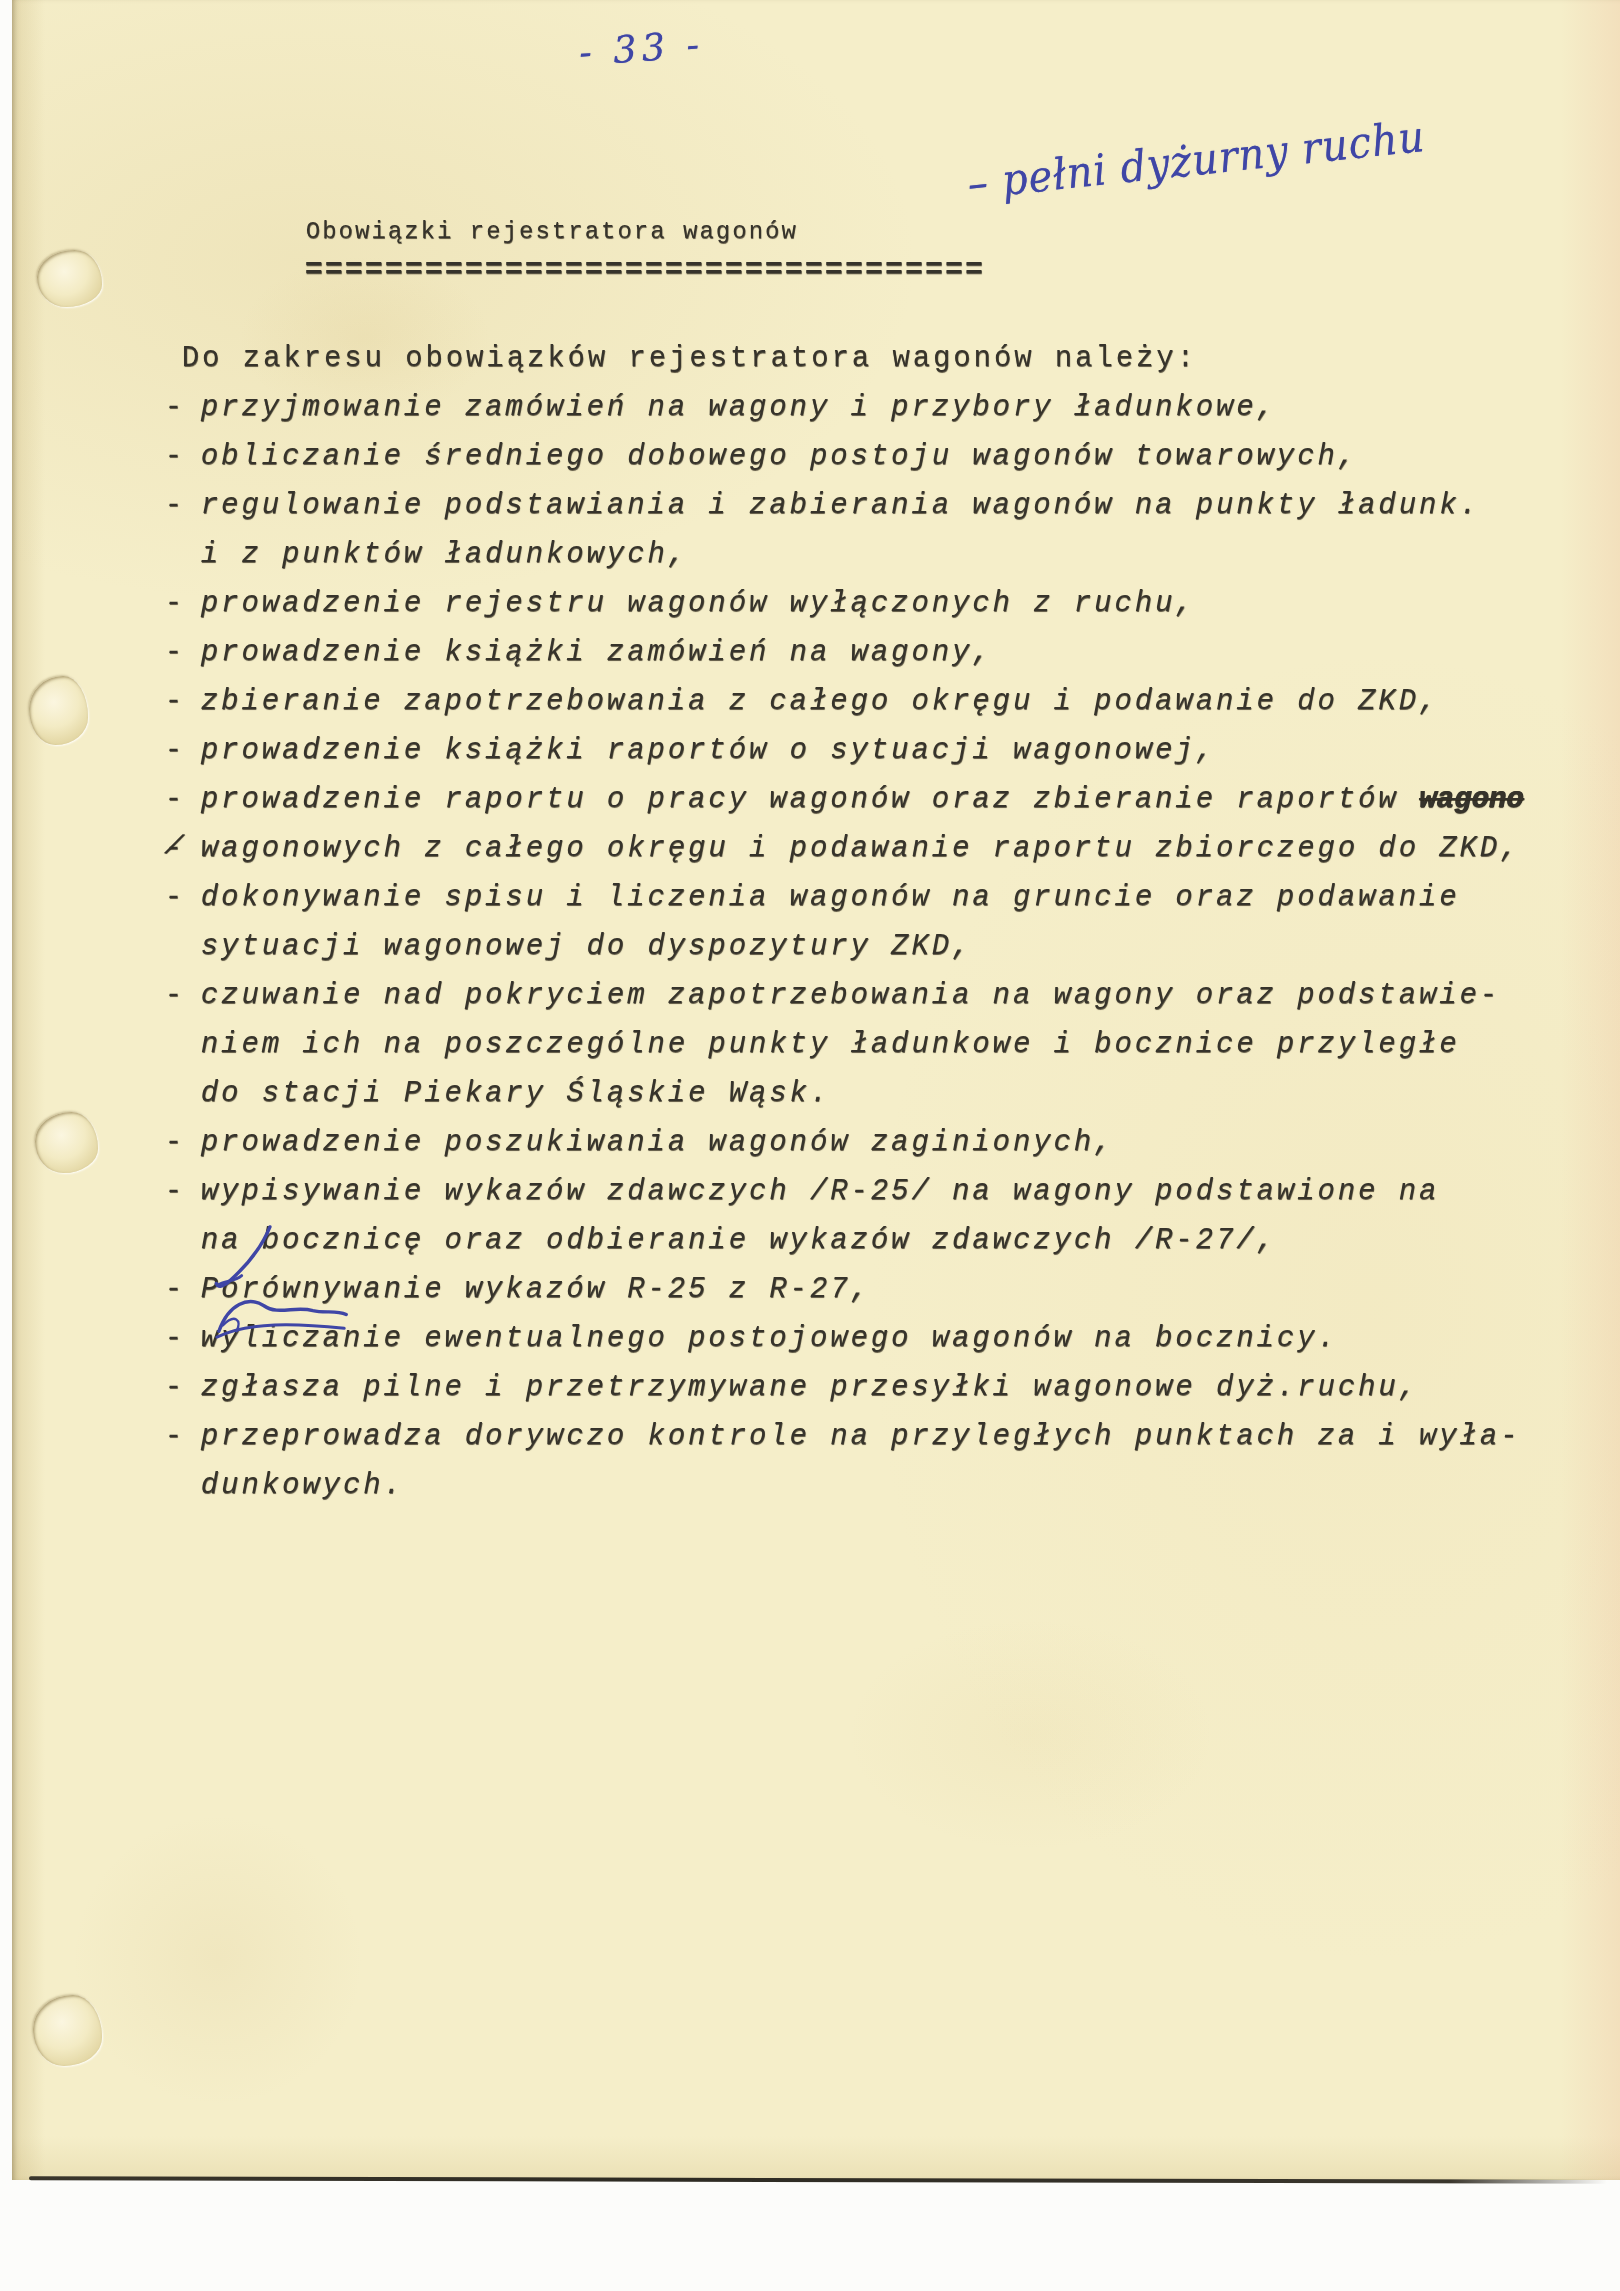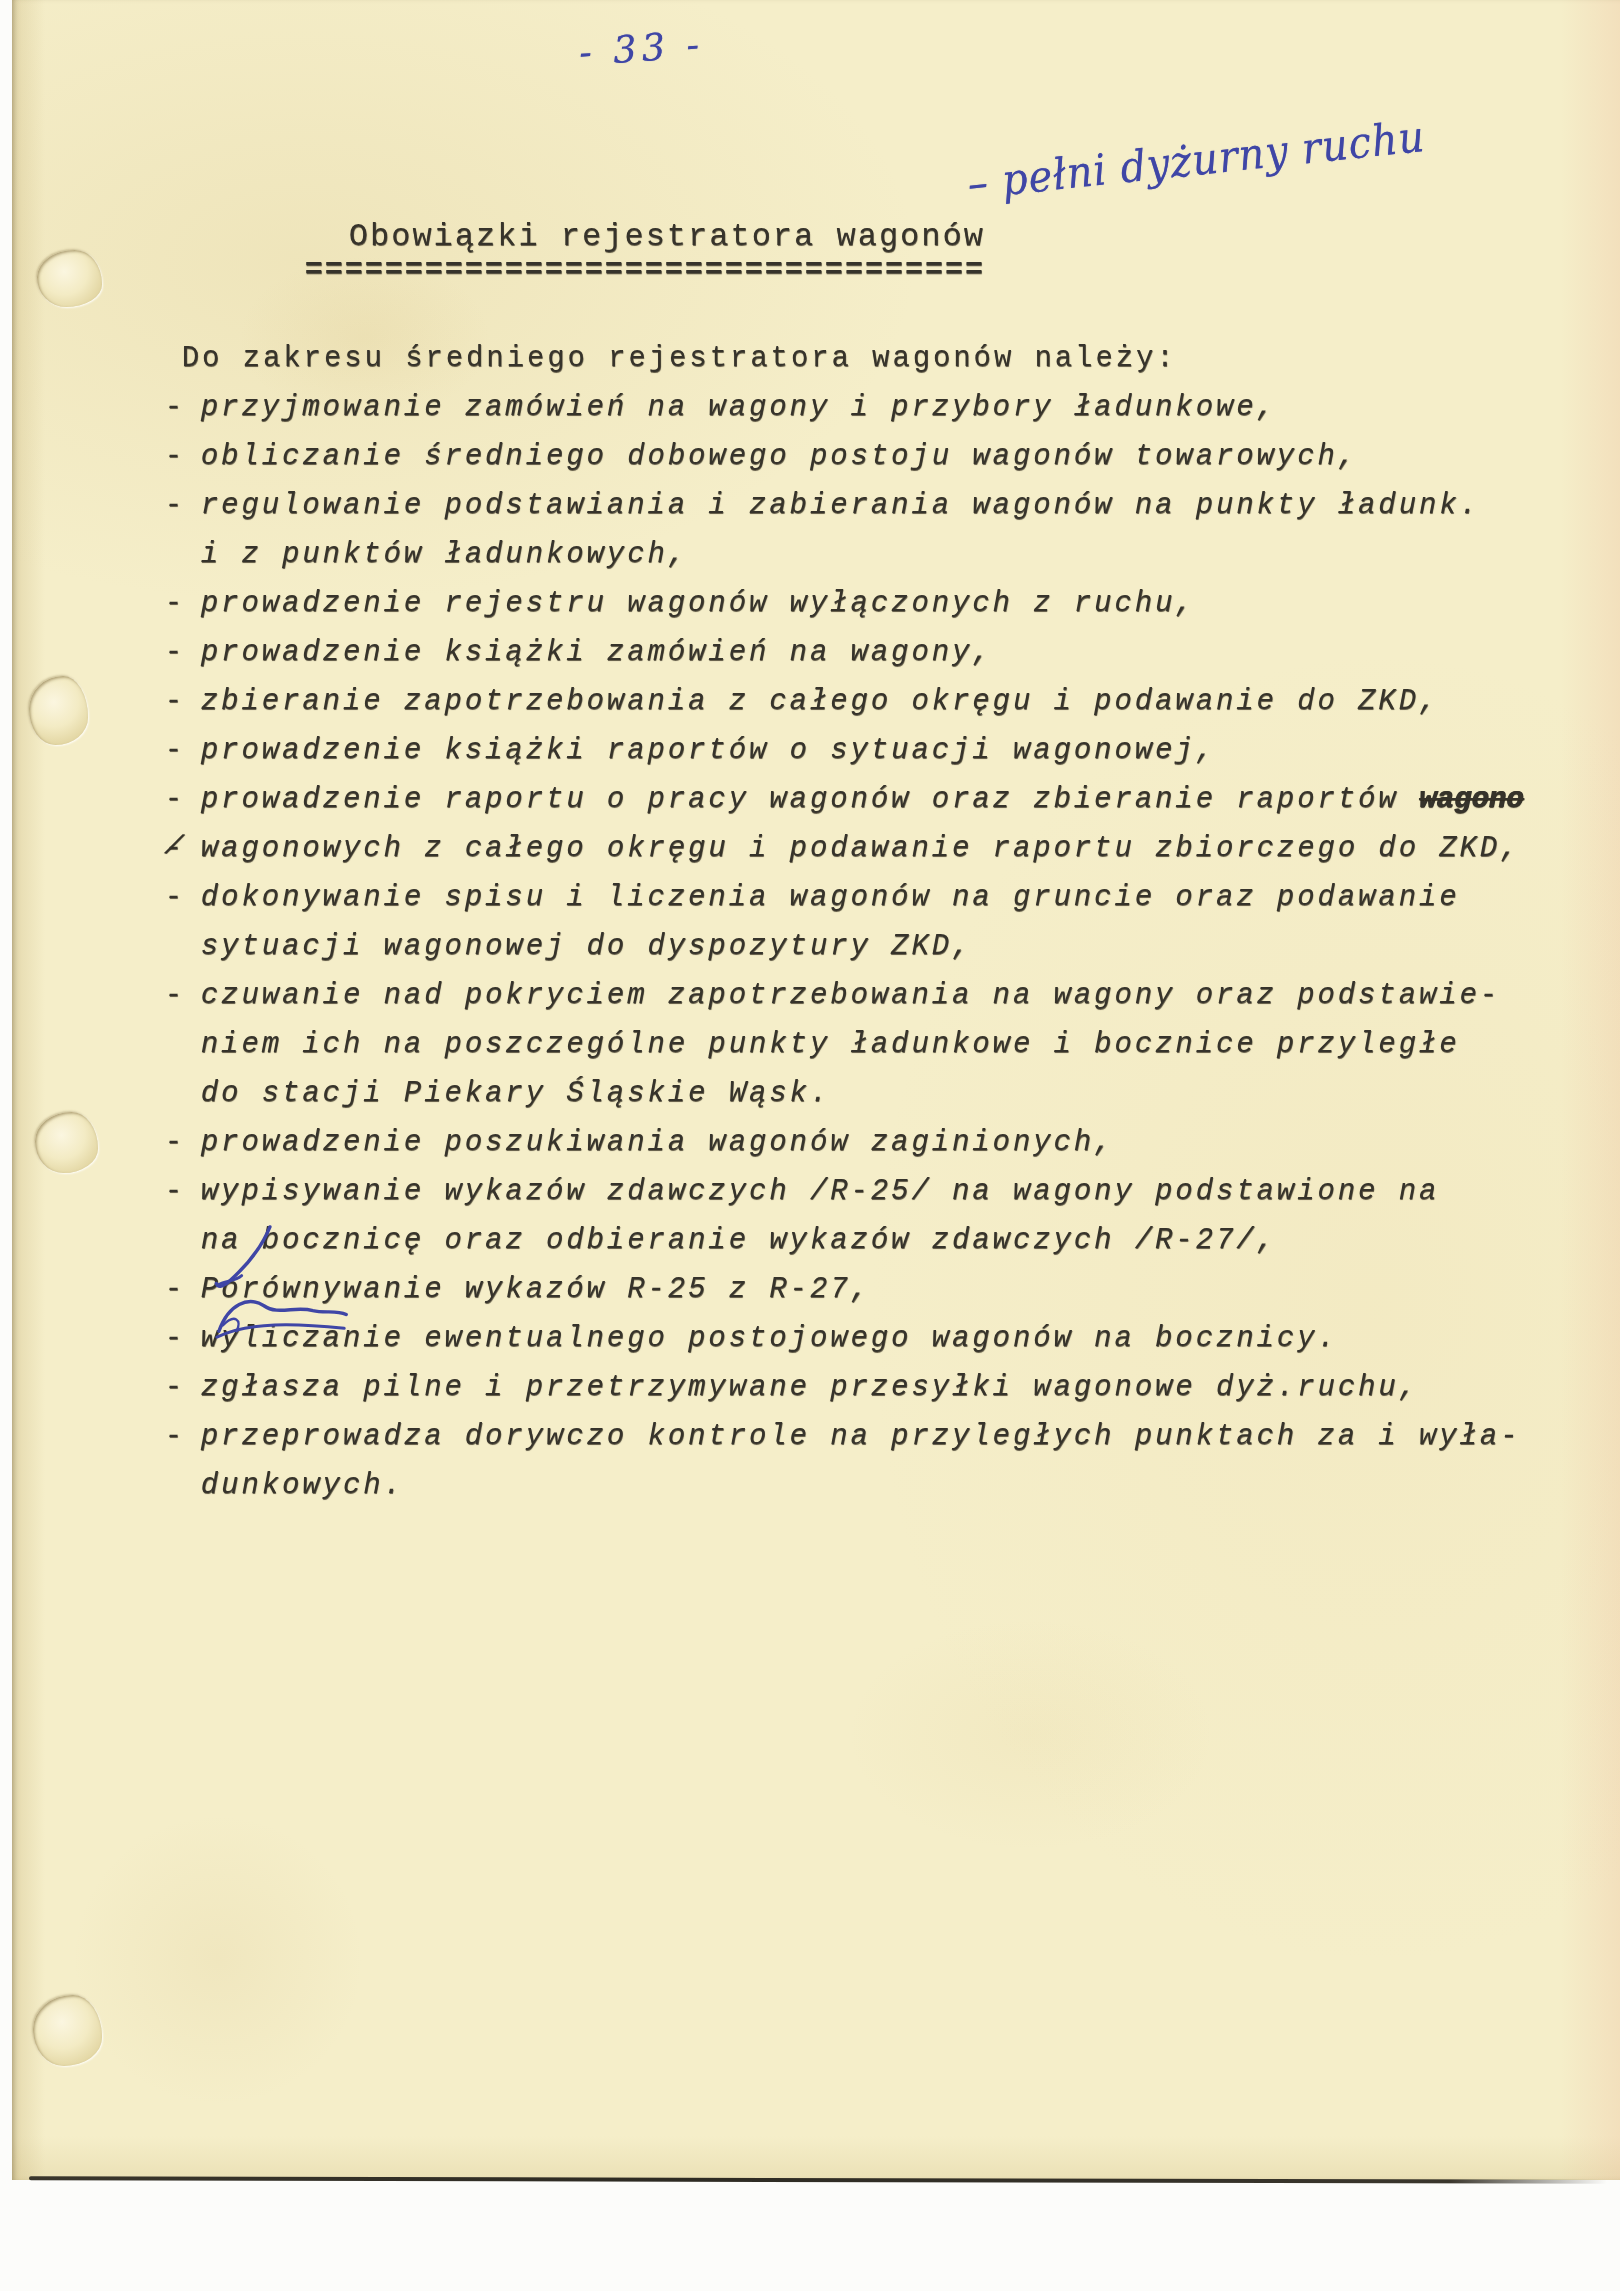--- a/index.html
+++ b/index.html
@@ -23,21 +23,21 @@
     position:absolute;left:29px;top:2178px;width:1578px;height:3.9px;
     background:linear-gradient(90deg,#3a362c, #2e2b23 40%, #3a362c 90%, rgba(58,54,44,0));
     border-radius:2.9px;transform:rotate(0.12deg);
   }
   .typed{
     font-family:"Liberation Mono","DejaVu Sans Mono",monospace;
     color:#36332b;
     text-shadow:0.4px 0.5px 0.7px rgba(48,42,28,0.75);
     white-space:pre;
   }
-  .title{position:absolute;left:294px;top:218px;font-size:32px;letter-spacing:2px;margin-left:43px;}
+  .title{position:absolute;left:294px;top:218px;font-size:24px;letter-spacing:2px;}
   .title-underline{
     position:absolute;left:293px;top:253px;font-size:30px;letter-spacing:2px;font-weight:bold;
   }
   .intro{position:absolute;left:170px;top:334px;font-size:29px;letter-spacing:2.9px;line-height:49px;}
   .body-lines{
     position:absolute;left:153px;top:383px;font-size:29px;letter-spacing:2.9px;font-style:italic;
   }
   .tline{height:49px;line-height:49px;white-space:pre;}
   .marker{display:inline-block;width:36px;position:relative;}
   .slash{
@@ -87,21 +87,21 @@
   <div class="scuff" style="left:23.5px;top:1112px;width:63px;height:61px;"></div>
   <div class="scuff" style="left:21.6px;top:1995px;width:69px;height:71px;"></div>
 
   <div class="hand page-number">- 33 -</div>
 
   <div class="typed title">Obowiązki rejestratora wagonów</div>
   <div class="typed title-underline">==================================</div>
 
   <div class="hand annotation">– pełni dyżurny ruchu</div>
 
-  <div class="typed intro">Do zakresu średniego rejestratora wagonów należy:</div>
+  <div class="typed intro">Do zakresu obowiązków rejestratora wagonów należy:</div>
 
   <div class="typed body-lines"><div class="tline"><span class="marker">-</span><span>przyjmowanie zamówień na wagony i przybory ładunkowe,</span></div><div class="tline"><span class="marker">-</span><span>obliczanie średniego dobowego postoju wagonów towarowych,</span></div><div class="tline"><span class="marker">-</span><span>regulowanie podstawiania i zabierania wagonów na punkty ładunk.</span></div><div class="tline"><span class="marker"> </span><span>i z punktów ładunkowych,</span></div><div class="tline"><span class="marker">-</span><span>prowadzenie rejestru wagonów wyłączonych z ruchu,</span></div><div class="tline"><span class="marker">-</span><span>prowadzenie książki zamówień na wagony,</span></div><div class="tline"><span class="marker">-</span><span>zbieranie zapotrzebowania z całego okręgu i podawanie do ZKD,</span></div><div class="tline"><span class="marker">-</span><span>prowadzenie książki raportów o sytuacji wagonowej,</span></div><div class="tline"><span class="marker">-</span><span>prowadzenie raportu o pracy wagonów oraz zbieranie raportów </span><span class="struck">wagono</span></div><div class="tline"><span class="marker">-<span class="slash">/</span></span><span>wagonowych z całego okręgu i podawanie raportu zbiorczego do ZKD,</span></div><div class="tline"><span class="marker">-</span><span>dokonywanie spisu i liczenia wagonów na gruncie oraz podawanie</span></div><div class="tline"><span class="marker"> </span><span>sytuacji wagonowej do dyspozytury ZKD,</span></div><div class="tline"><span class="marker">-</span><span>czuwanie nad pokryciem zapotrzebowania na wagony oraz podstawie-</span></div><div class="tline"><span class="marker"> </span><span>niem ich na poszczególne punkty ładunkowe i bocznice przyległe</span></div><div class="tline"><span class="marker"> </span><span>do stacji Piekary Śląskie Wąsk.</span></div><div class="tline"><span class="marker">-</span><span>prowadzenie poszukiwania wagonów zaginionych,</span></div><div class="tline"><span class="marker">-</span><span>wypisywanie wykazów zdawczych /R-25/ na wagony podstawione na</span></div><div class="tline"><span class="marker"> </span><span>na bocznicę oraz odbieranie wykazów zdawczych /R-27/,</span></div><div class="tline"><span class="marker">-</span><span>Porównywanie wykazów R-25 z R-27,</span></div><div class="tline"><span class="marker">-</span><span>wyliczanie ewentualnego postojowego wagonów na bocznicy.</span></div><div class="tline"><span class="marker">-</span><span>zgłasza pilne i przetrzymywane przesyłki wagonowe dyż.ruchu,</span></div><div class="tline"><span class="marker">-</span><span>przeprowadza dorywczo kontrole na przyległych punktach za i wyła-</span></div><div class="tline"><span class="marker"> </span><span>dunkowych.</span></div></div>
 
   <svg class="mark" style="left:201px;top:1223px;" width="71" height="76" viewBox="0 0 72 78">
     <path d="M58,4 C50,24 34,44 16,60 C10,65 5,67 3,62" stroke="#3f46a6" stroke-width="3.5" fill="none" stroke-linecap="round"></path>
     <path d="M4,64 C12,59 22,60 29,54" stroke="#3f46a6" stroke-width="3" fill="none" stroke-linecap="round"></path>
   </svg>
 
   <svg class="mark" style="left:201px;top:1292px;" width="142" height="51" viewBox="0 0 145 52">
     <path d="M6,40 C16,12 36,4 52,14 C66,24 84,14 102,19 C114,22 126,18 136,23" stroke="#3f46a6" stroke-width="3.5" fill="none" stroke-linecap="round"></path>

